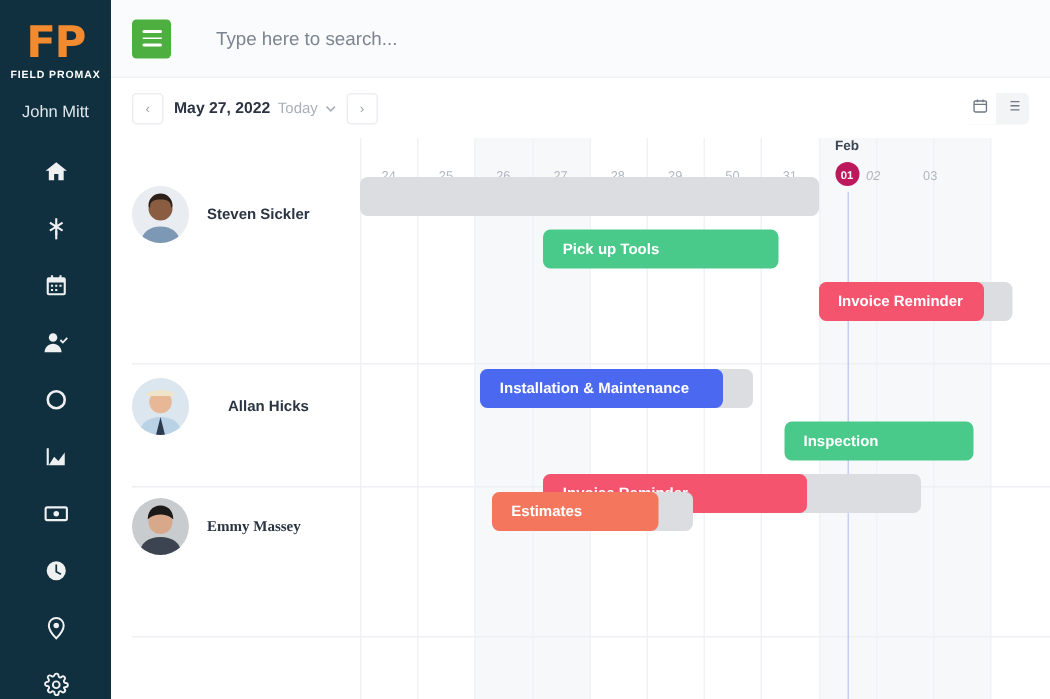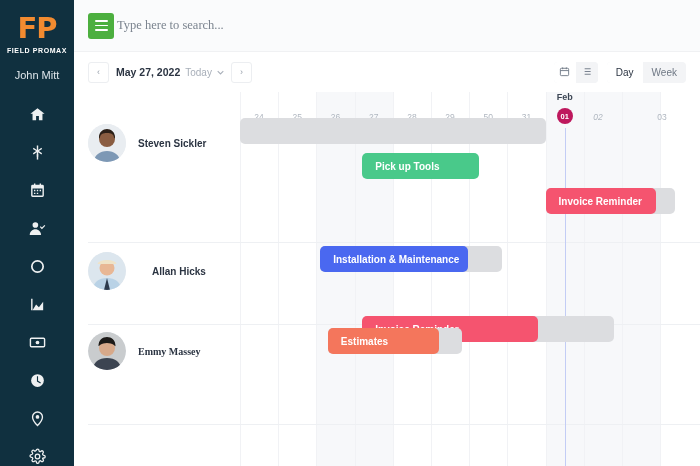--- a/index.html
+++ b/index.html
@@ -51,22 +51,22 @@
     flex: 0 0 52px;
   }
   .hamburger {
     width: 26px; height: 26px; background: #4caf3f; border-radius: 3px;
     display: flex; flex-direction: column; align-items: center; justify-content: center; gap: 3px;
     cursor: pointer;
   }
   .hamburger span { display:block; width: 13px; height: 1.6px; background: #fff; border-radius: 1px; }
   .search-input {
     border: none; outline: none; background: transparent;
-    margin-left: 3px; font-size: 12.5px; color: #5a6472;
-    font-family: Liberation Serif, serif; width: 320px;
+    margin-left: 30px; font-size: 12.5px; color: #5a6472;
+    font-family: Liberation Sans, sans-serif; width: 320px;
   }
   .search-input::placeholder { color: #7b848f; }
 
   .toolbar {
     height: 40px; flex: 0 0 40px; display: flex; align-items: center;
     padding: 0 14px; background: #ffffff;
   }
   .nav-btn {
     width: 21px; height: 21px; border: 1px solid #eceef1; background: #fff;
     border-radius: 3px; display:flex; align-items:center; justify-content:center;
@@ -274,24 +274,20 @@
                 </svg>
             </span>
           </div>
           <div class="icon-btn">
             <span>
               <svg width="11" height="11" viewBox="0 0 24 24" fill="none" stroke="#6f7885" stroke-width="2">
                   <path d="M8 6h13M8 12h13M8 18h13M3 6h.01M3 12h.01M3 18h.01"></path>
                 </svg>
             </span>
           </div>
-        </div>
-        <div class="seg-group">
-          <div class="seg active">Day</div>
-          <div class="seg">Week</div>
         </div>
       </div>
     </div>
 
     <div class="gantt">
       <div class="gantt-inner" id="gantt-inner">
           <div class="col-shade" style="left: 242.4px; width: 38.2px;"></div>
           <div class="col-shade" style="left: 280.6px; width: 38.2px;"></div>
           <div class="col-shade" style="left: 471.6px; width: 38.2px;"></div>
           <div class="col-shade" style="left: 509.8px; width: 38.2px;"></div>
@@ -316,52 +312,53 @@
             <div class="day-cell" style="left: 166px; width: 38.2px;">24</div>
             <div class="day-cell" style="left: 204.2px; width: 38.2px;">25</div>
             <div class="day-cell" style="left: 242.4px; width: 38.2px;">26</div>
             <div class="day-cell" style="left: 280.6px; width: 38.2px;">27</div>
             <div class="day-cell" style="left: 318.8px; width: 38.2px;">28</div>
             <div class="day-cell" style="left: 357px; width: 38.2px;">29</div>
             <div class="day-cell" style="left: 395.2px; width: 38.2px;">50</div>
             <div class="day-cell" style="left: 433.4px; width: 38.2px;">31</div>
             <div class="month-label" style="left: 471.6px; width: 38.2px;">Feb</div>
             <div class="today-dot" style="left: 482.7px; top: 2px;">01</div>
-            <div class="day-cell" style="left: 505px; width: 38.2px; font-style: italic;">02</div>
-            <div class="day-cell" style="left: 569px; width: 38.2px;">03</div>
+            <div class="day-cell" style="left: 489px; width: 38.2px; font-style: italic;">02</div>
+            <div class="day-cell" style="left: 527px; width: 38.2px;">03</div>
           </div>
           <div class="person" style="top: 32px;">
             <div class="avatar">
               <svg width="38" height="38" viewBox="0 0 38 38">
                 <circle cx="19" cy="19" r="19" fill="#e9edf1"></circle>
                 <path d="M6 38c0-7 6-11 13-11s13 4 13 11z" fill="#7d98b5"></path>
                 <circle cx="19" cy="15" r="8" fill="#8a5d42"></circle>
                 <path d="M11 13c0-5 4-8 8-8s8 3 8 8c0 1-1 2-1 1 0-4-3-5-7-5s-7 1-7 5c0 1-1 0-1-1z" fill="#2c2018"></path>
               </svg>
             </div>
             <div class="person-name">Steven Sickler</div>
           </div>
           <div class="bar-ghost" style="left: 166px; top: 26px; width: 305.6px;"></div>
-          <div class="bar" style="left: 288.24px; top: 61px; width: 117px; background: rgb(73, 201, 138);">Pick up Tools</div>
+          <div class="bar" style="left: 288.24px; top: 61px; width: 157px; background: rgb(73, 201, 138);">Pick up Tools</div>
           <div class="bar-ghost" style="left: 471.6px; top: 96px; width: 129.88px;"></div>
           <div class="bar" style="left: 471.6px; top: 96px; width: 110.78px; background: rgb(245, 84, 111);">Invoice Reminder</div>
           <div class="person" style="top: 160px; gap: 26px;">
             <div class="avatar">
               <svg width="38" height="38" viewBox="0 0 38 38">
                 <circle cx="19" cy="19" r="19" fill="#dce6ee"></circle>
                 <path d="M5 38c0-8 6-12 14-12s14 4 14 12z" fill="#b9d2e6"></path>
                 <path d="M19 26l3 12h-6z" fill="#2b3a4d"></path>
                 <circle cx="19" cy="16" r="7.5" fill="#e8b795"></circle>
                 <path d="M9.5 12h19a9.5 4 0 0 0-19 0z" fill="#efe3c8"></path>
               </svg>
             </div>
             <div class="person-name">Allan Hicks</div>
           </div>
           <div class="bar-ghost" style="left: 246.22px; top: 154px; width: 181.45px;"></div>
-          <div class="bar" style="left: 246.22px; top: 154px; width: 148px; background: rgb(74, 104, 240);">Installation &amp; Maintenance</div>
+          <div class="bar" style="left: 246.22px; top: 154px; width: 162px; background: rgb(74, 104, 240);">Installation &amp; Maintenance</div>
+          <div class="bar" style="left: 448.68px; top: 189px; width: 126.06px; background: rgb(73, 201, 138);">Inspection</div>
           <div class="bar-ghost" style="left: 288.24px; top: 224px; width: 252.12px;"></div>
           <div class="bar" style="left: 288.24px; top: 224px; width: 175.72px; background: rgb(245, 84, 111);">Invoice Reminder</div>
           <div class="person" style="top: 240px; font-family: Liberation Serif, serif;">
             <div class="avatar">
               <svg width="38" height="38" viewBox="0 0 38 38">
                 <circle cx="19" cy="19" r="19" fill="#c9ccce"></circle>
                 <path d="M5 38c0-8 6-12 14-12s14 4 14 12z" fill="#3c4451"></path>
                 <circle cx="19" cy="16" r="8" fill="#d7a98a"></circle>
                 <path d="M10.5 14c0-6 4-9 8.5-9s8.5 3 8.5 9c0 1-2-3-8.5-3s-8.5 4-8.5 3z" fill="#1c1a18"></path>
               </svg>

